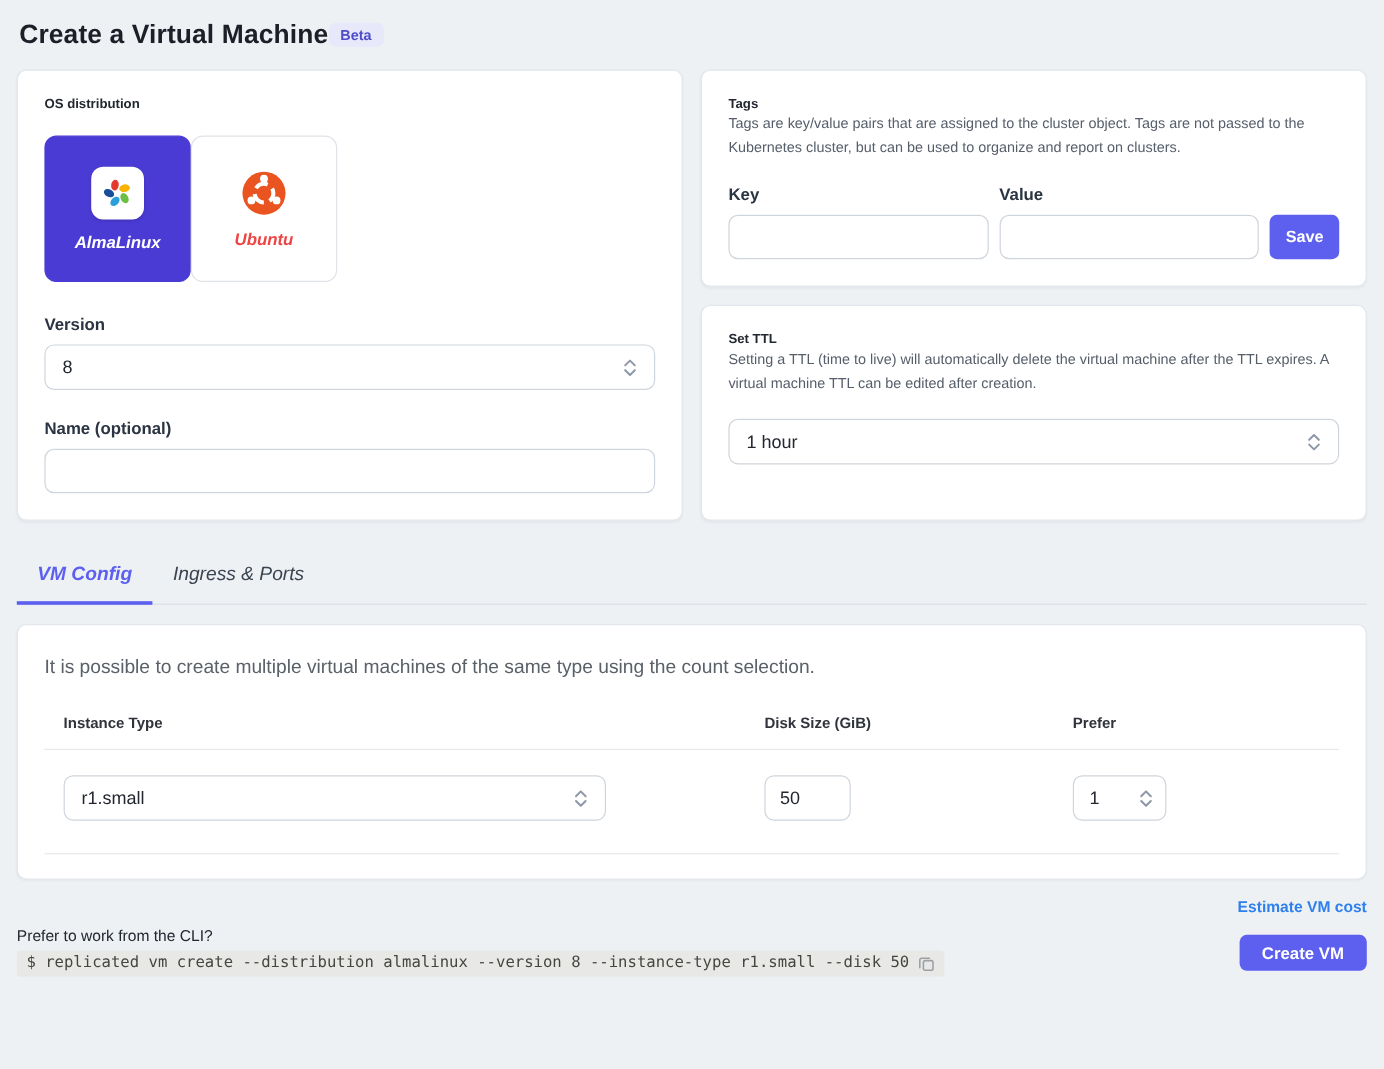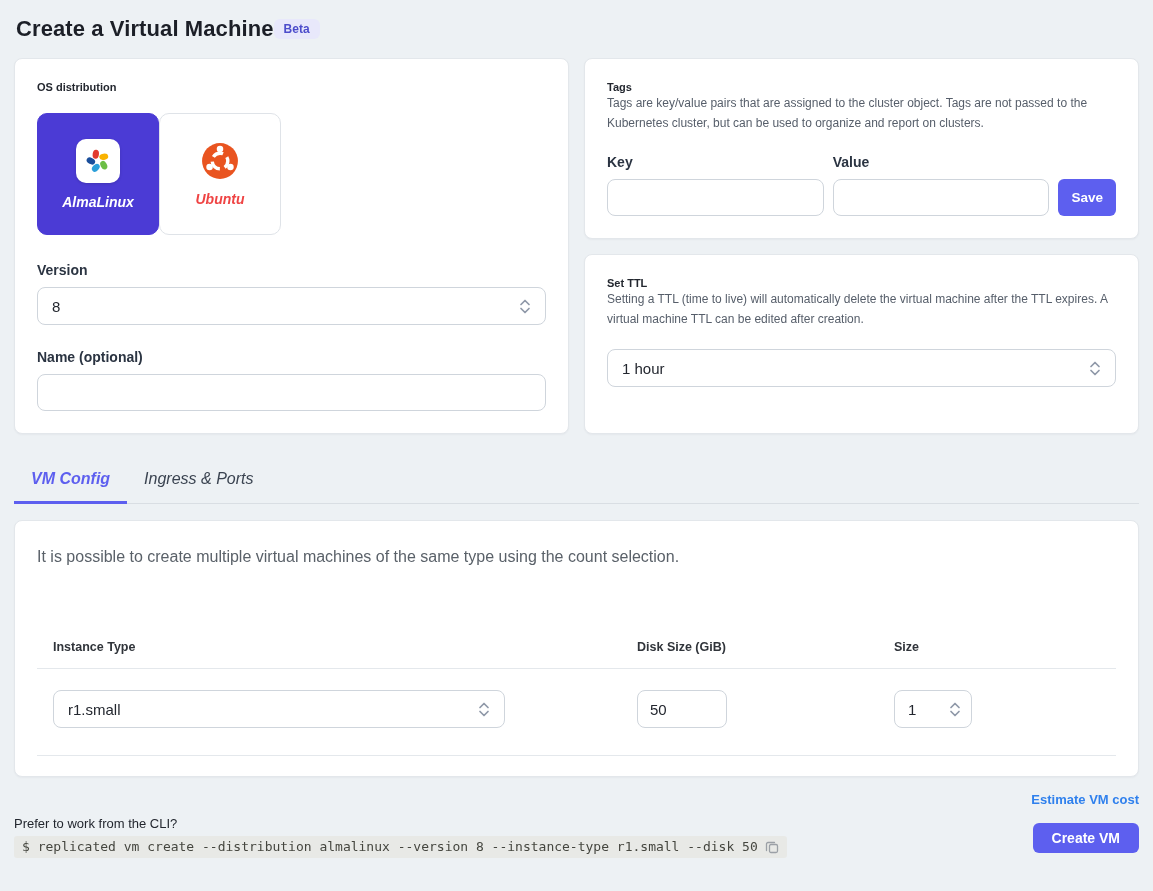--- a/index.html
+++ b/index.html
@@ -91,26 +91,26 @@
     padding:9px 17px 13px;font-size:16px;color:#3A4350;cursor:pointer;
     position:relative;margin-bottom:-1px;font-style:italic;
   }
   .tab.active{color:var(--accent);font-weight:700;border-bottom:3px solid var(--accent);}
 
   
   .vm-card{margin-top:16px;padding:22px 22px 20px;}
   .vm-intro{font-size:16px;color:#5A6169;margin-top:5px;}
   .vm-table{margin-top:30px;}
   .vm-header-row,.vm-row{display:grid;grid-template-columns:minmax(0,1fr) 257px 238px;}
-  .vm-header-cell{font-size:12.5px;font-weight:700;color:#30343A;padding:0 0 14px 16px;margin-top:44px;}
+  .vm-header-cell{font-size:12.5px;font-weight:700;color:#30343A;padding:0 0 14px 16px;}
   .vm-divider{border-bottom:1px solid #E4E8EC;}
   .vm-row{padding:21px 0 27px;}
   .vm-cell{padding-left:16px;}
   .instance-select{width:452px;align-items:center;}
-  .disk-input{width:90px;height:38px;text-align:left;}
+  .disk-input{width:72px;height:38px;text-align:left;}
   .count-stepper{
     width:78px;height:38px;border:1px solid #CFD5DC;border-radius:8px;background:#fff;
     display:flex;align-items:center;justify-content:space-between;
     padding:0 9px 0 13px;font-size:15px;color:#23272F;cursor:pointer;
   }
 
   
   .footer{margin-top:15px;}
   .footer-top{display:flex;justify-content:flex-end;}
   .estimate-link{
@@ -249,21 +249,21 @@
     <div class="tab">Ingress &amp; Ports</div>
   </div>
 
   <div class="card vm-card">
     <p class="vm-intro">It is possible to create multiple virtual machines of the same type using the count selection.</p>
 
     <div class="vm-table">
       <div class="vm-header-row">
         <div class="vm-header-cell">Instance Type</div>
         <div class="vm-header-cell">Disk Size (GiB)</div>
-        <div class="vm-header-cell">Size</div>
+        <div class="vm-header-cell">Prefer</div>
       </div>
       <div class="vm-divider"></div>
 
       <div class="vm-row">
         <div class="vm-cell">
           <div class="select-box instance-select">
             <span>r1.small</span>
             <svg class="chev-updown" width="14" height="17" viewBox="0 0 14 17">
                 <use href="#chevUpDown"></use>
               </svg>

